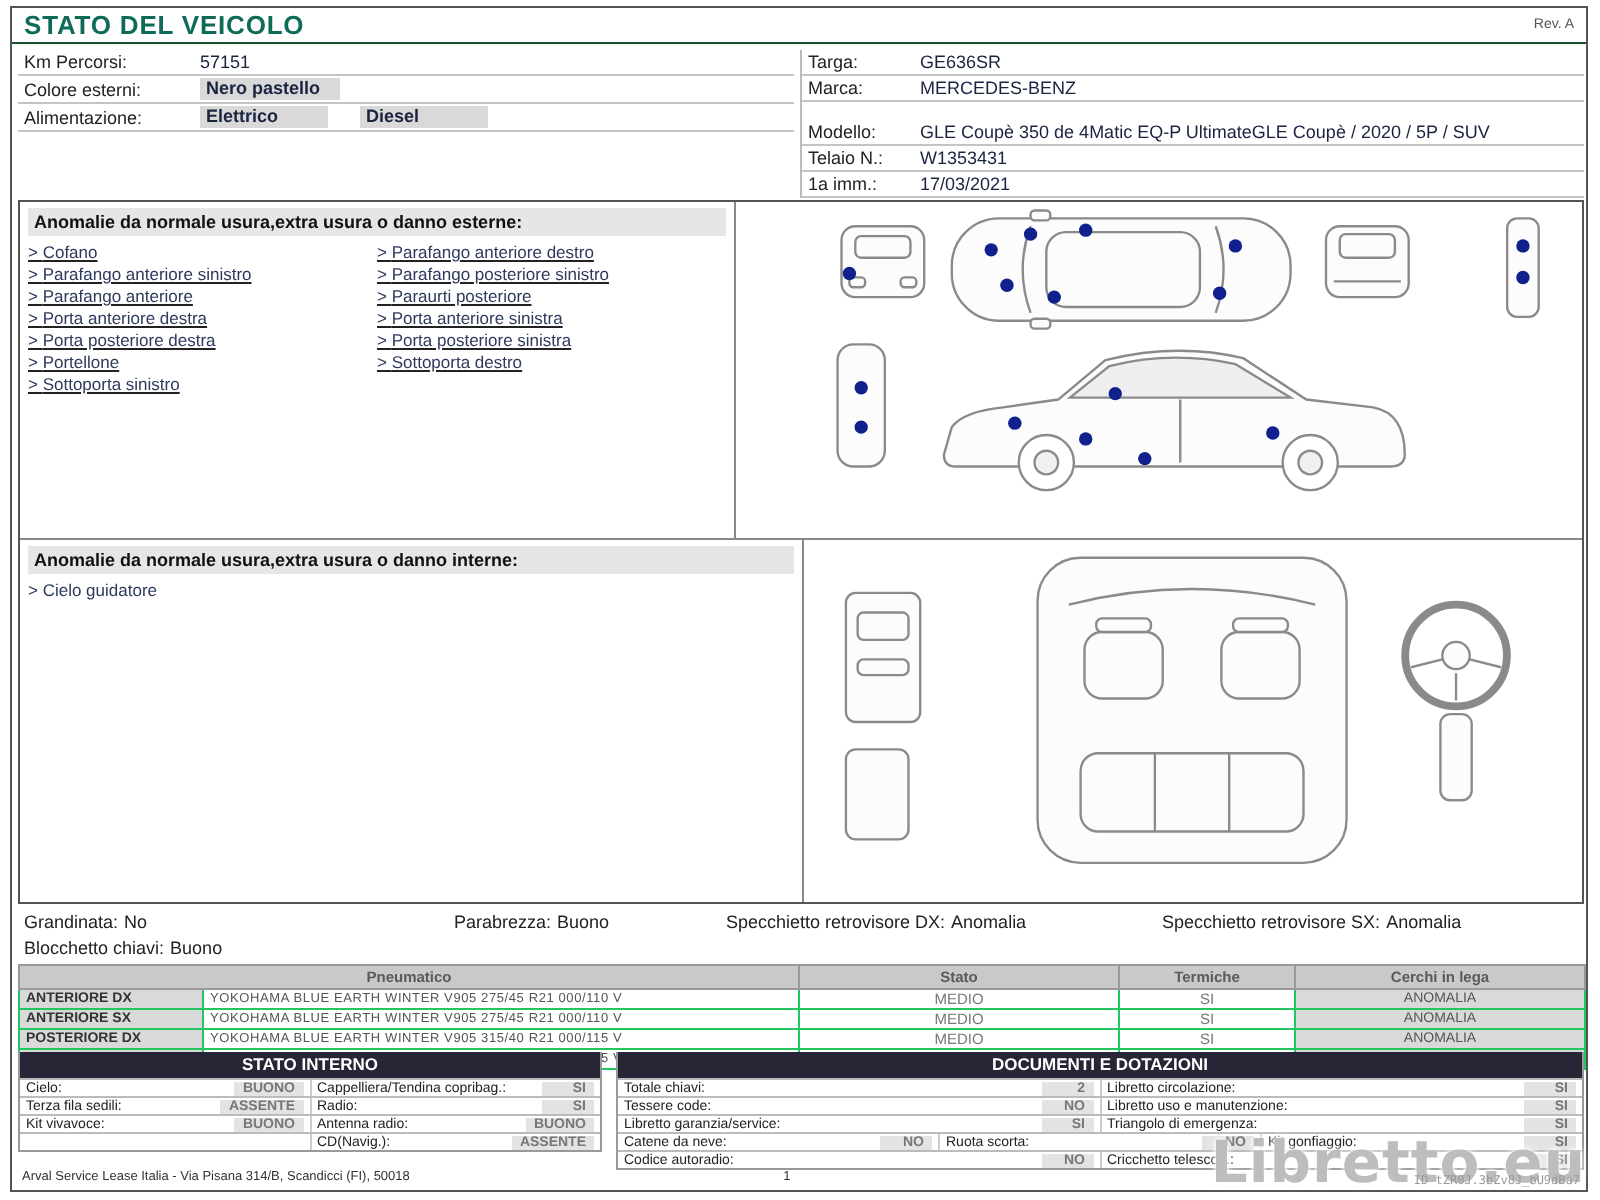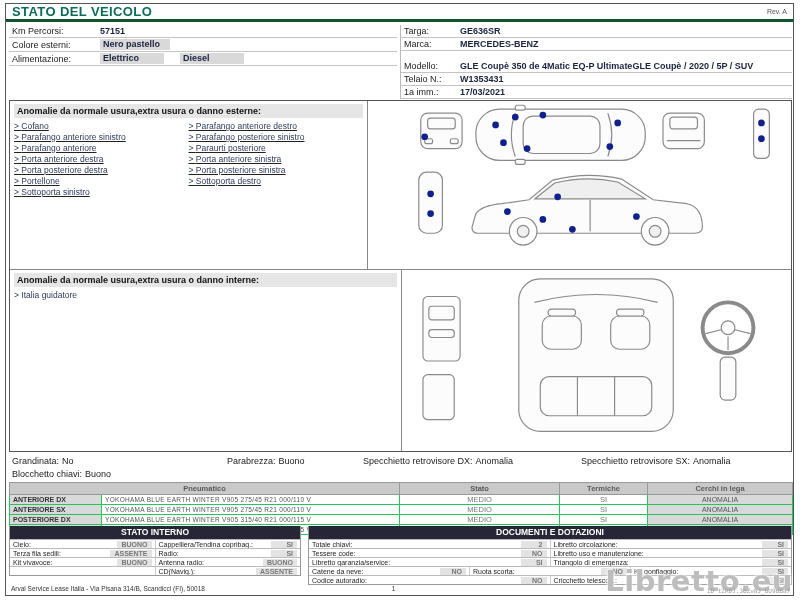--- a/index.html
+++ b/index.html
@@ -1,32 +1,32 @@
 <!DOCTYPE html>
 <html><head>
 <meta charset="utf-8">
 <style>
   * { box-sizing: border-box; margin: 0; padding: 0; }
   html,body { width:800px; height:600px; background:#fff; font-family:"Liberation Sans",sans-serif; color:#222; position:relative; overflow:hidden; }
   .page { position:absolute; left:5px; top:3px; width:789px; height:593px; border:1px solid #555; background:#fff; }
 
   
-  .header { position:absolute; left:0; top:0; width:100%; height:18px; border-bottom:3px solid #14532d; display:flex; justify-content:space-between; align-items:center; padding:0 6px; }
+  .header { position:absolute; left:0; top:0; width:100%; height:18px; border-bottom:1px solid #14532d; display:flex; justify-content:space-between; align-items:center; padding:0 6px; }
   .title { color:#0e6b59; font-weight:bold; font-size:13px; letter-spacing:.4px; }
   .rev { font-size:7px; color:#555; }
 
   
   .info-left { position:absolute; left:3px; top:21px; width:388px; }
   .info-right { position:absolute; left:394px; top:21px; width:392px; border-left:1px solid #bbb; }
   .irow { display:flex; align-items:center; border-bottom:1px solid #c4c4c4; min-height:13px; padding:1px 3px; font-size:9px; }
   .irow.tall { min-height:22px; align-items:flex-end; }
   .ilabel { color:#222; white-space:nowrap; margin-right:4px; }
   .ilabel.w80 { width:84px; }
   .ilabel.w58 { width:52px; }
-  .bold-val { font-weight:bold; color:#1a2340; }
+  .bold-val { font-weight:normal; color:#1a2340; }
   .chip { background:#d9d9d9; font-weight:bold; color:#1a2340; padding:0 10px 1px 3px; margin-right:16px; min-width:64px; }
 
   
   .anom-box { position:absolute; left:3px; top:96px; width:783px; height:352px; border:1px solid #555; }
   .anom-section { display:flex; }
   .anom-section.top { height:169px; border-bottom:1px solid #888;gap:37px; }
   .anom-section.bottom { height:181px; }
   .anom-left { width:392px; border-right:1px solid #888; padding:3px 4px; }
   .anom-title { font-weight:bold; font-size:9px; color:#111; background:#e6e6e6; padding:2px 3px; margin-bottom:3px; }
   .anom-cols { display:flex;text-decoration:underline; }
@@ -210,21 +210,21 @@
             <circle cx="155" cy="95" r="3.4"></circle>
           </g>
         </svg>
       </div>
     </div>
 
     <div class="anom-section bottom">
       <div class="anom-left">
         <div class="anom-title">Anomalie da normale usura,extra usura o danno interne:</div>
         <ul class="anom-col">
-          <li class="anom-item">Italia guidatore</li>
+          <li class="anom-item">Cielo guidatore</li>
         </ul>
       </div>
       <div class="anom-diagram">
         <svg class="diag" width="386" height="176" viewBox="0 0 392 180">
           <g stroke="#8a8a8a" fill="#fcfcfc" stroke-width="1.2">
 
             <g transform="translate(18,24)">
               <rect width="38" height="66" rx="5"></rect>
               <rect x="6" y="10" width="26" height="14" rx="3"></rect>
               <rect x="6" y="34" width="26" height="8" rx="3"></rect>

